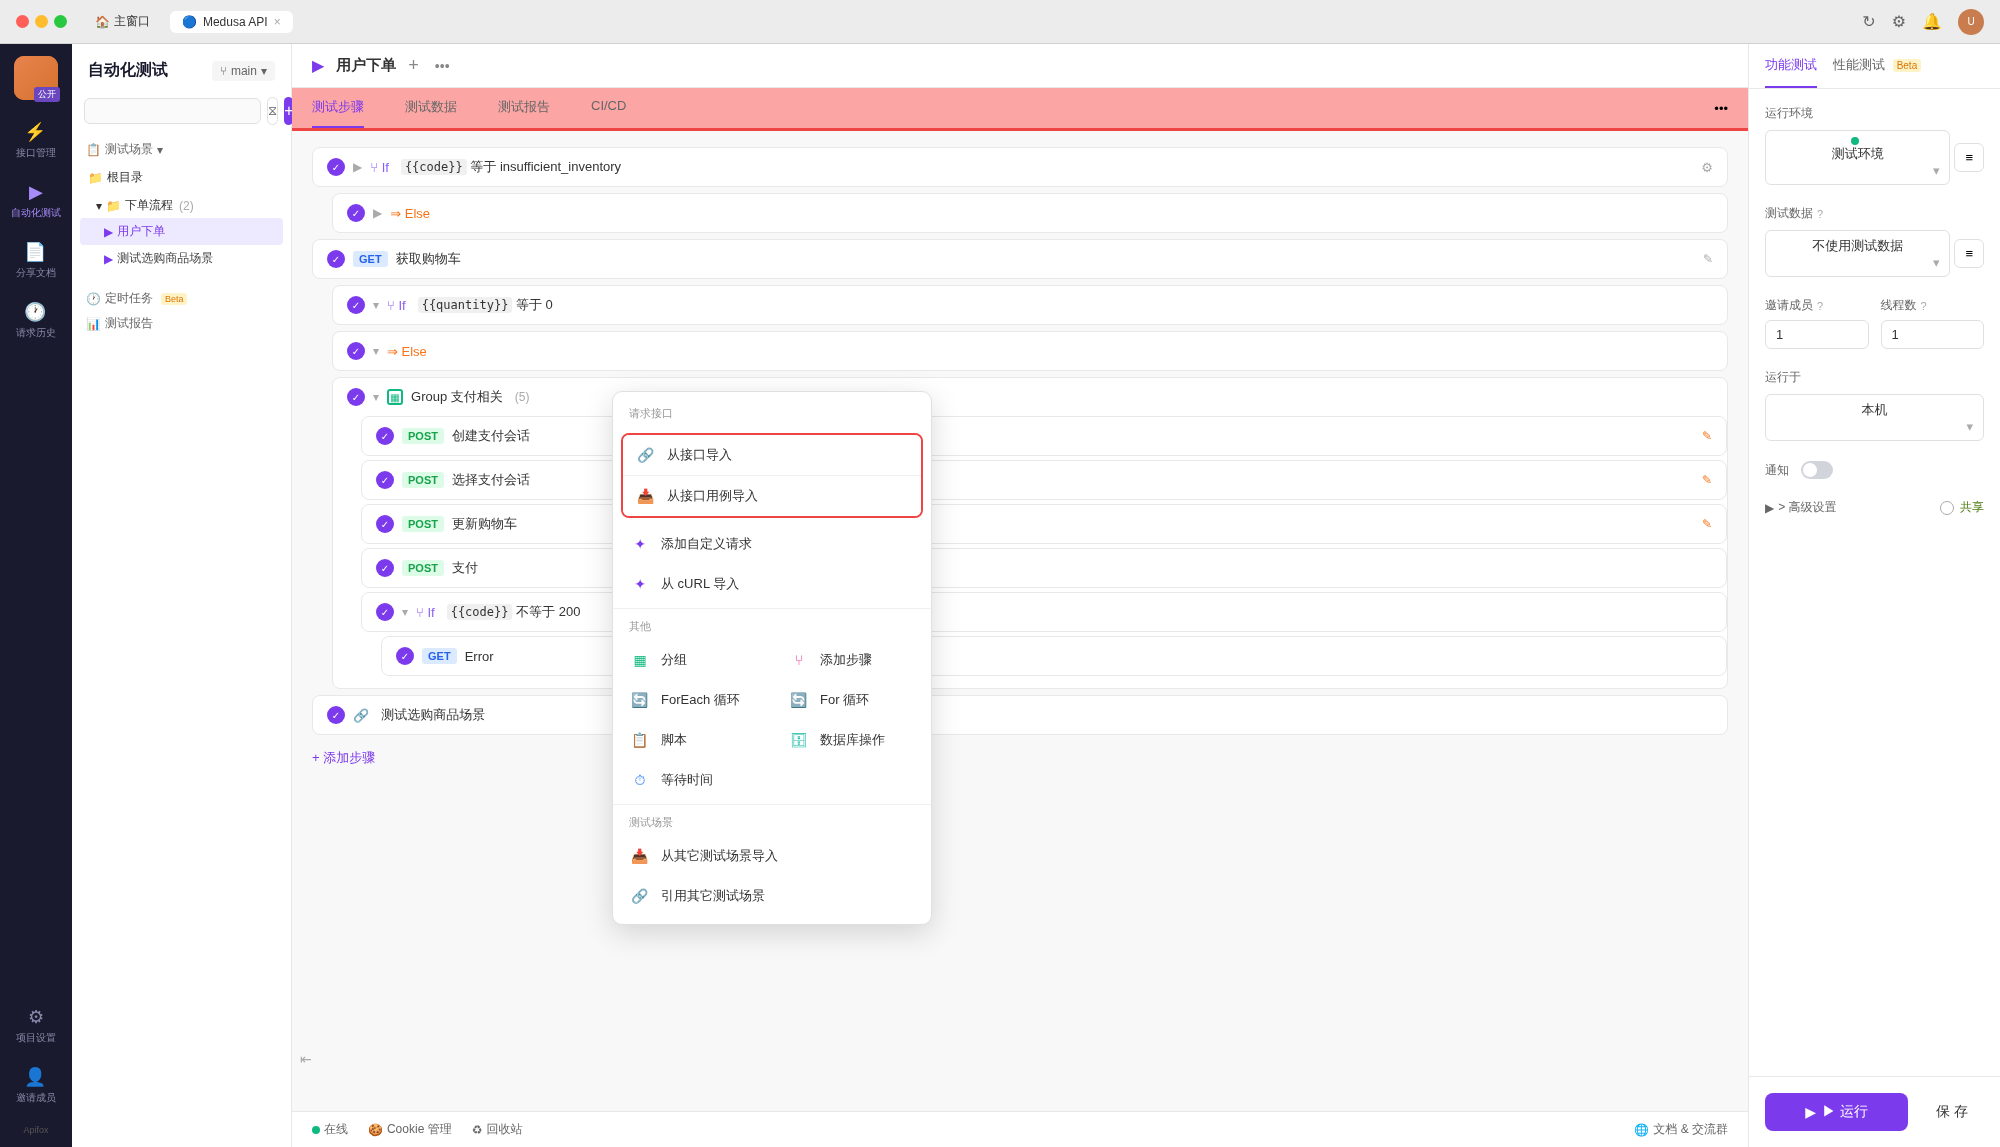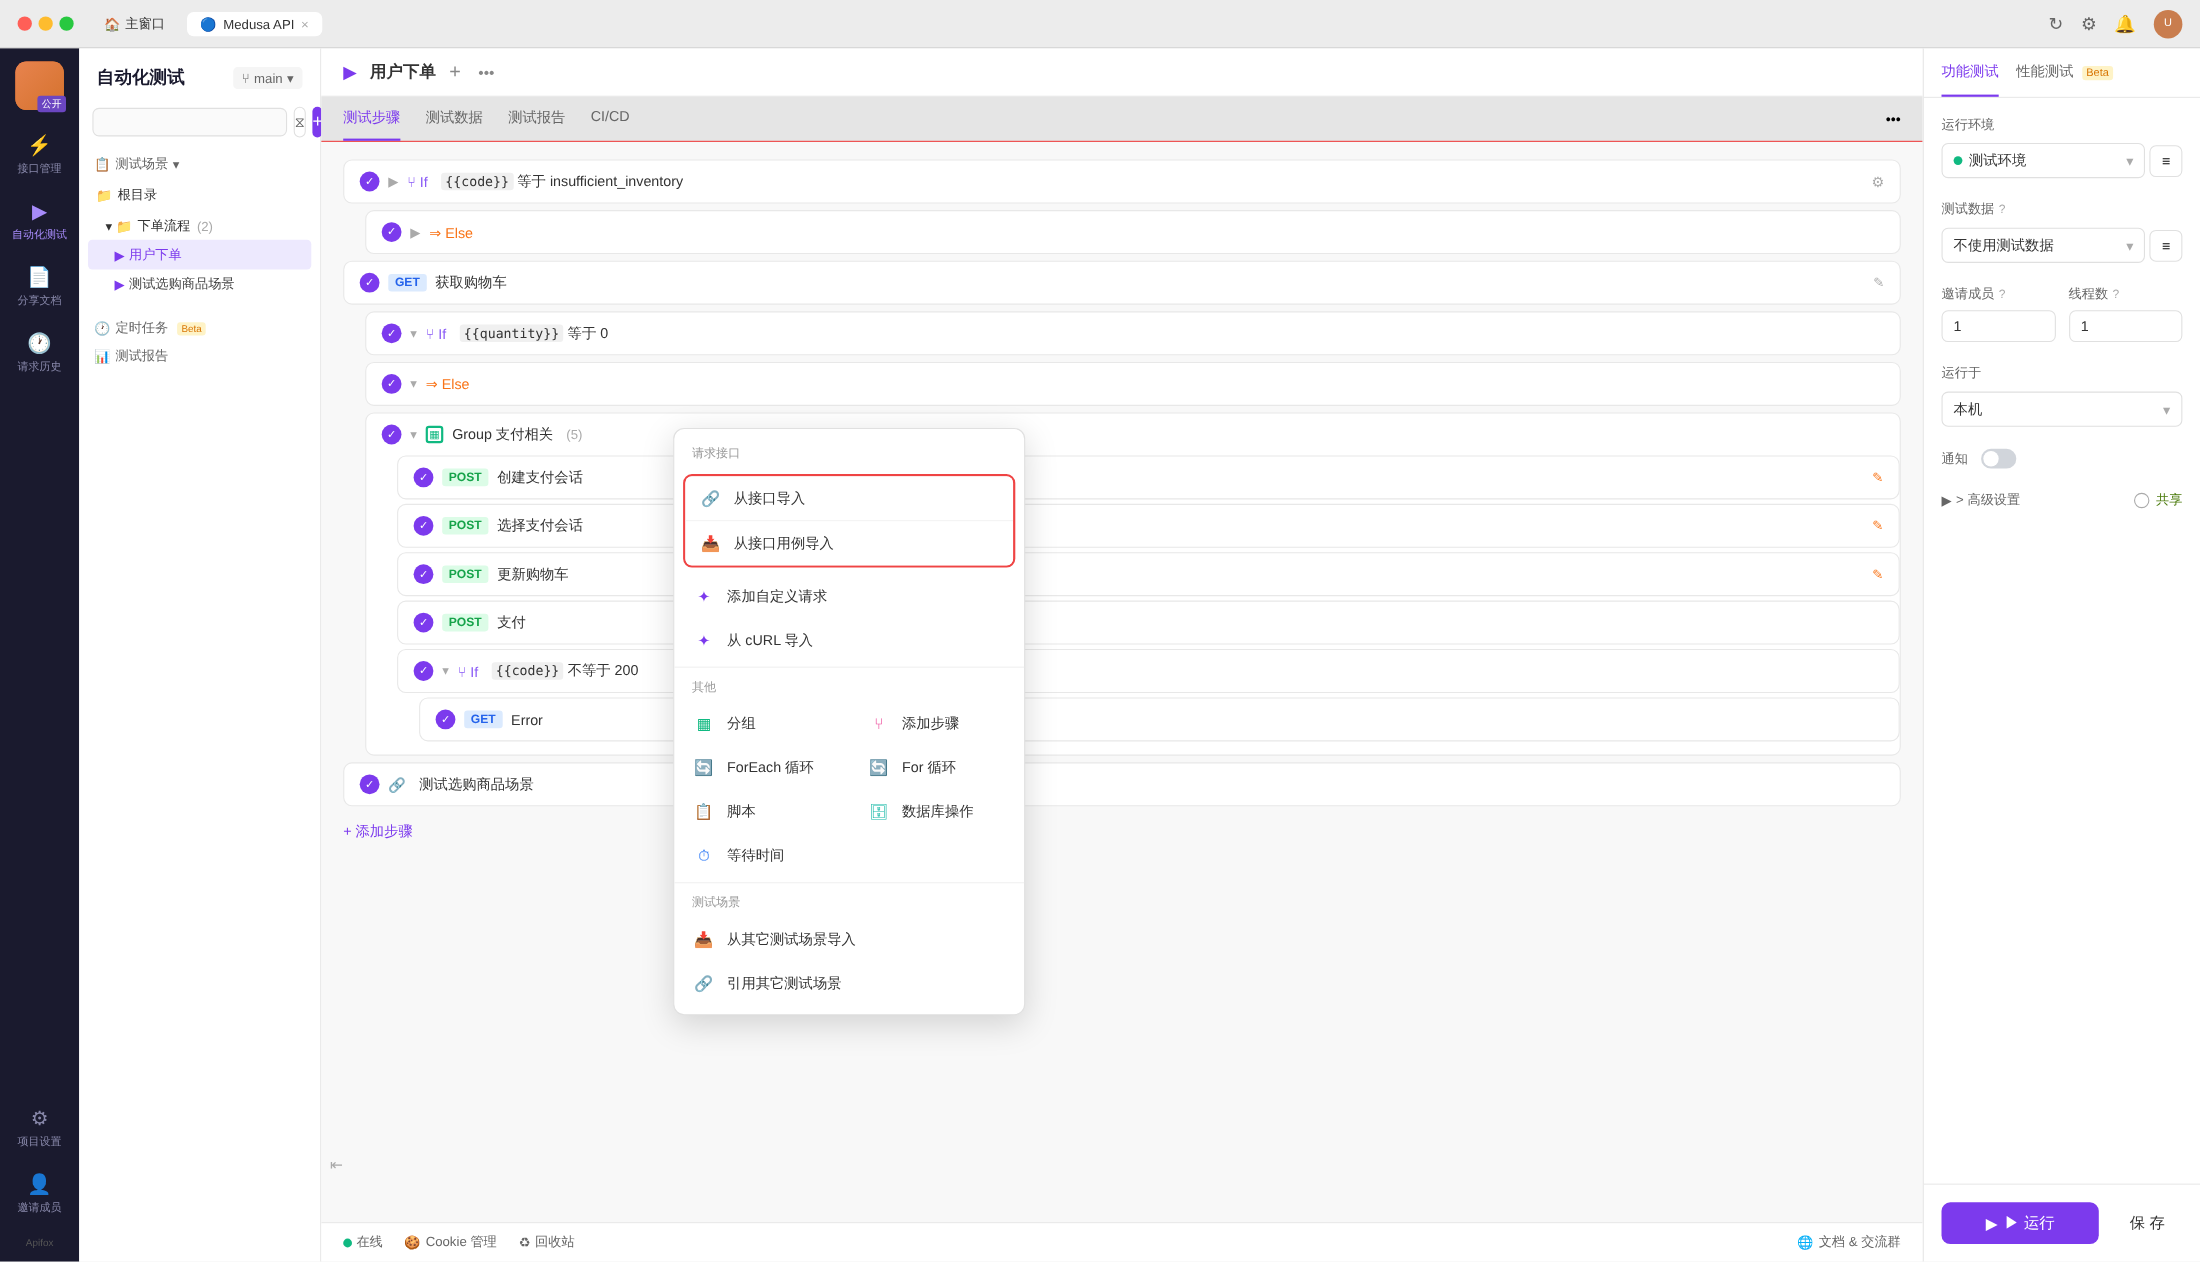--- a/index.html
+++ b/index.html
@@ -46,21 +46,21 @@
     .nav-folder-row { display: flex; align-items: center; gap: 4px; padding: 4px 8px; font-size: 12px; color: #333; cursor: pointer; border-radius: 4px; }
     .nav-item { display: flex; align-items: center; gap: 4px; padding: 5px 8px 5px 24px; font-size: 12px; color: #444; cursor: pointer; border-radius: 4px; }
     .nav-item.active { background: #ede9fe; color: #7c3aed; }
 
     
     .main-content { flex: 1; display: flex; flex-direction: column; background: #f8f8f8; overflow: hidden; }
     .main-header { background: white; border-bottom: 1px solid #e8e8e8; padding: 0 20px; display: flex; align-items: center; gap: 12px; height: 44px; }
     .main-header-title { font-size: 15px; font-weight: 600; color: #333; }
     .main-header-add { font-size: 18px; color: #888; cursor: pointer; }
     .main-header-more { font-size: 14px; color: #888; cursor: pointer; margin-left: 4px; }
-    .main-tabs { background: #e5e5e5; border-bottom: 1px solid #ef4444; padding: 0 20px; display: flex; gap: 23px; }
+    .main-tabs { background: #fca5a5; border-bottom: 3px solid #ef4444; padding: 0 20px; display: flex; gap: 41px; }
     .main-tab { padding: 10px 0; font-size: 13px; color: #666; cursor: pointer; border-bottom: 2px solid transparent; }
     .main-tab.active { color: #7c3aed; border-bottom-color: #7c3aed; font-weight: 500; }
     .main-tab-content { flex: 1; overflow-y: auto; padding: 16px 20px; position: relative; }
 
     
     .step-item { background: white; border: 1px solid #e8e8e8; border-radius: 8px; margin-bottom: 8px; padding: 10px 14px; display: flex; align-items: center; gap: 8px; }
     .step-check { width: 18px; height: 18px; border-radius: 50%; background: #7c3aed; display: flex; align-items: center; justify-content: center; color: white; font-size: 10px; flex-shrink: 0; }
     .step-expand { color: #aaa; font-size: 12px; cursor: pointer; }
     .step-method { font-size: 11px; font-weight: 600; padding: 2px 6px; border-radius: 3px; }
     .step-method.get { background: #dbeafe; color: #2563eb; }
@@ -90,21 +90,21 @@
     
     .right-panel { width: 252px; background: white; border-left: 1px solid #e8e8e8; display: flex; flex-direction: column; }
     .right-panel-tabs { display: flex; border-bottom: 1px solid #e8e8e8; padding: 0 16px; gap: 16px; }
     .right-panel-tab { padding: 12px 0; font-size: 13px; color: #666; cursor: pointer; border-bottom: 2px solid transparent; }
     .right-panel-tab.active { color: #7c3aed; border-bottom-color: #7c3aed; font-weight: 500; }
     .right-panel-tab .beta-badge { background: #fef3c7; color: #d97706; font-size: 10px; padding: 1px 4px; border-radius: 3px; margin-left: 4px; }
     .right-panel-body { padding: 16px; flex: 1; overflow-y: auto; }
     .right-panel-section { margin-bottom: 20px; }
     .right-panel-label { font-size: 12px; color: #666; margin-bottom: 8px; display: flex; align-items: center; gap: 4px; }
     .right-panel-label .info { color: #aaa; font-size: 11px; }
-    .right-panel-select { display: flex; align-items: center; border: 1px solid #e0e0e0; border-radius: 6px; padding: 6px 10px; font-size: 13px; color: #333; cursor: pointer; }
+    .right-panel-select { display: flex; align-items: center; border: 1px solid #e0e0e0; border-radius: 6px; padding: 6px 10px; font-size: 13px; color: #333; cursor: pointer; flex-direction: column; }
     .right-panel-select .env-dot { width: 8px; height: 8px; border-radius: 50%; background: #10b981; margin-right: 6px; }
     .right-panel-select .arrow { margin-left: auto; color: #aaa; }
     .right-panel-row { display: flex; gap: 12px; }
     .right-panel-number { flex: 1; border: 1px solid #e0e0e0; border-radius: 6px; padding: 6px 10px; font-size: 13px; color: #333; }
     .right-panel-row-label { font-size: 12px; color: #666; margin-bottom: 6px; display: flex; align-items: center; gap: 4px; }
     .advanced-section { font-size: 12px; color: #666; display: flex; align-items: center; gap: 4px; cursor: pointer; }
     .share-label { font-size: 12px; color: #4d7c0f; display: flex; align-items: center; gap: 6px; }
     .share-circle { width: 14px; height: 14px; border: 1px solid #aaa; border-radius: 50%; }
     .right-panel-footer { padding: 16px; border-top: 1px solid #e8e8e8; display: flex; gap: 12px; align-items: center; }
     .run-btn { flex: 1; background: #7c3aed; color: white; border: none; border-radius: 8px; padding: 10px; font-size: 14px; font-weight: 500; cursor: pointer; display: flex; align-items: center; justify-content: center; gap: 6px; }

